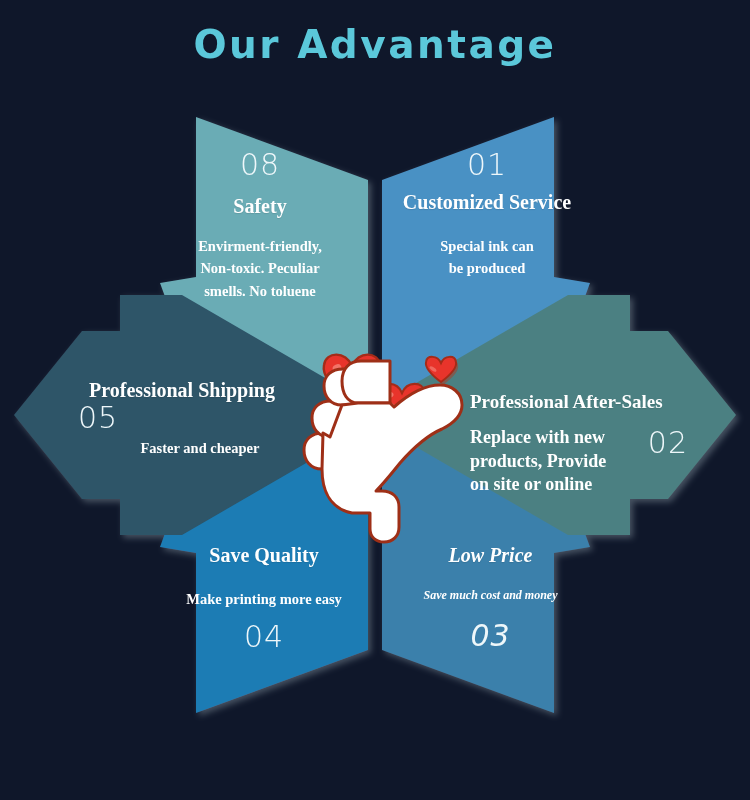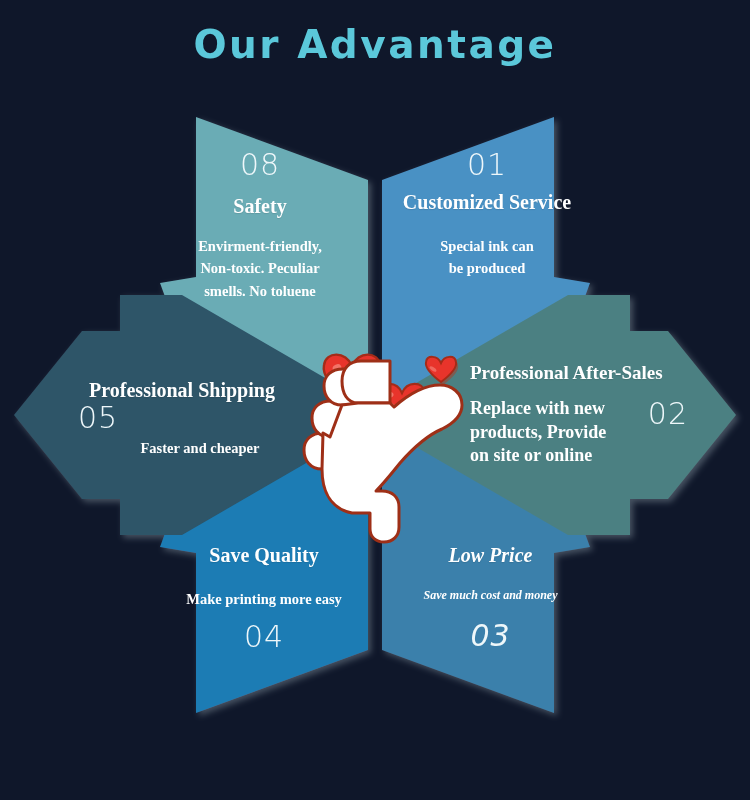--- a/index.html
+++ b/index.html
@@ -73,21 +73,21 @@
   #t06 .num  { margin-bottom: 16px; }
   #t06 .head { margin-bottom: 18px; }
   #t06 .desc { font-size: 14.5px; }
 
   #t01 { left: 372px; top: 55px;  width: 230px; }
   #t01 .num  { margin-bottom: 12px; }
   #t01 .head { margin-bottom: 22px; }
   #t01 .desc { font-size: 14.5px; }
 
   #t02 { left: 470px; top: 268px; width: 250px; text-align: left; }
-  #t02 .head { margin-bottom: 14px; }
+  #t02 .head { margin-bottom: 14px; margin-top: 29px; }
   #t02 .row  { position: relative; }
   #t02 .desc { font-size: 18px; }
   #t02 .num  { position: absolute; right: 32px; top: 2px; }
 
   #t03 { left: 378px; top: 450px; width: 225px; font-style: italic; }
   #t03 .head { margin-bottom: 20px; }
   #t03 .desc { margin-bottom: 16px; font-size: 12px; }
 
   #t04 { left: 148px; top: 450px; width: 232px; }
   #t04 .head { margin-bottom: 22px; }

